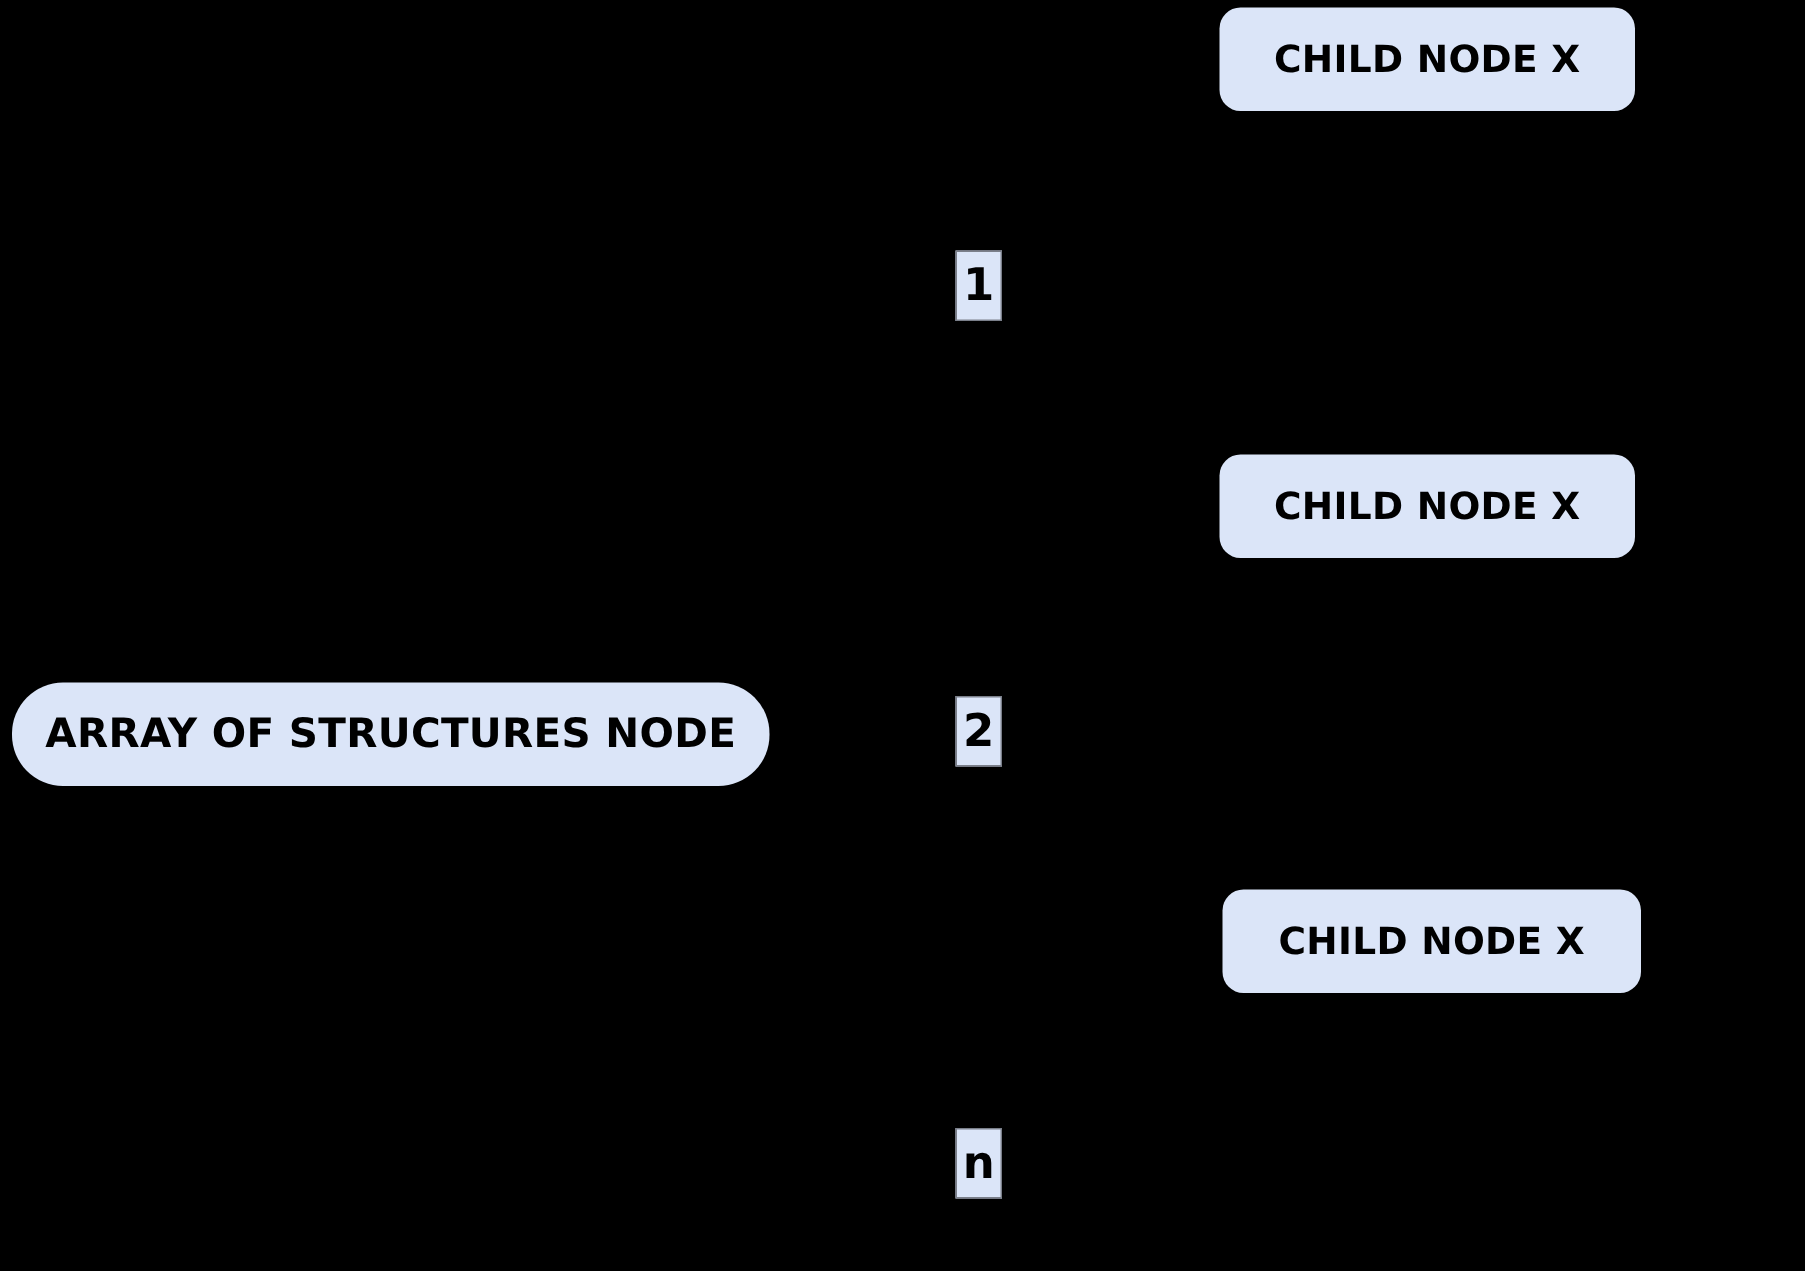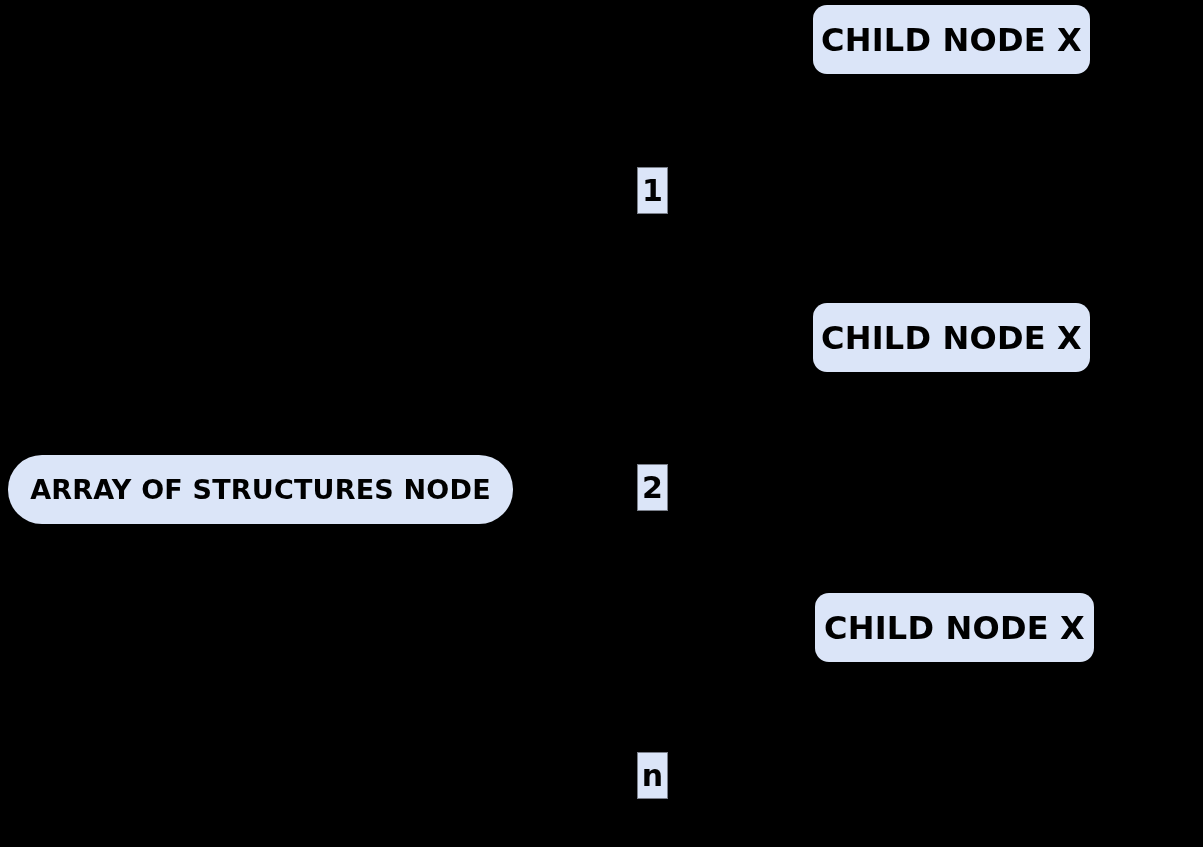--- a/index.html
+++ b/index.html
@@ -43,21 +43,21 @@
   }
 
   .node-root {
     border-radius: 34px;
     font-size: 27px;
     text-align: center;
   }
 
   .node-child {
     border-radius: 14px;
-    font-size: 32px;
+    font-size: 25px;
   }
 
   
   .index-chip {
     position: absolute;
     box-sizing: border-box;
     display: flex;
     align-items: center;
     justify-content: center;
     background: #dbe5f8;

